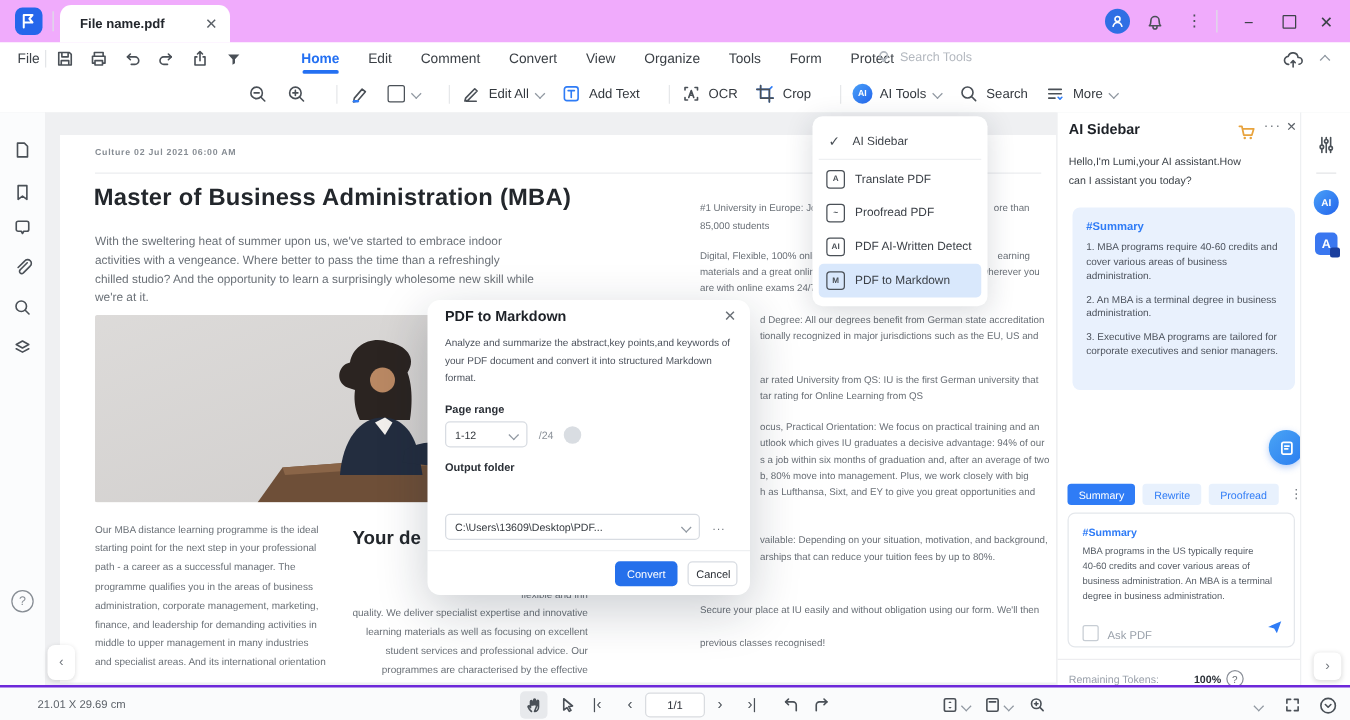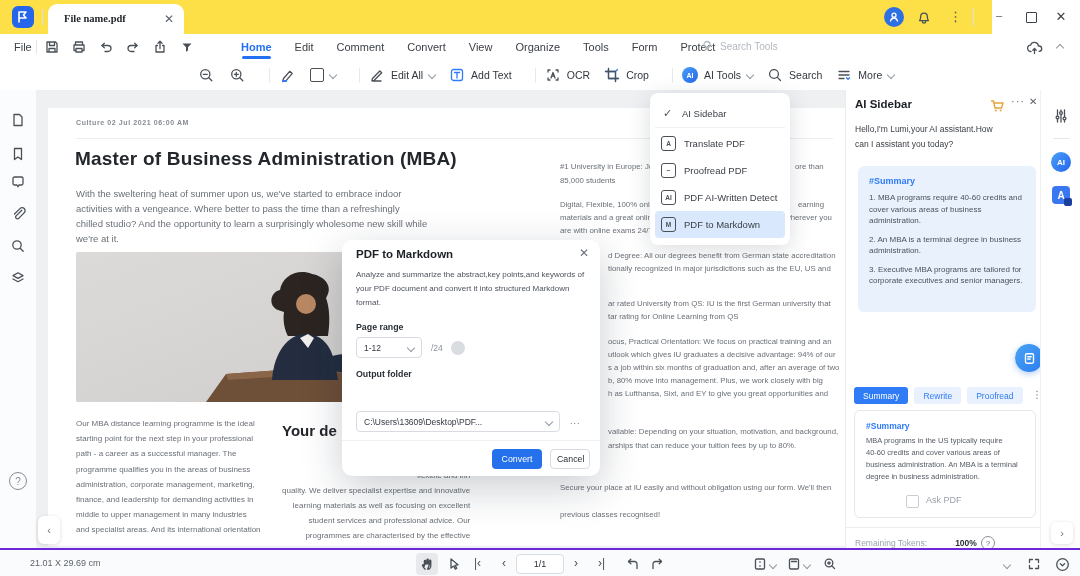--- a/index.html
+++ b/index.html
@@ -4,21 +4,21 @@
 <style>
   html,body{margin:0;padding:0;background:#dfe2e6;}
   .app{position:relative;width:1080px;height:576px;background:#fff;overflow:hidden;
        font-family:"Liberation Sans",sans-serif;-webkit-font-smoothing:antialiased;color:#3c4248;}
   svg.ic{display:block;stroke:#4a5057;fill:none;stroke-width:1.3;stroke-linecap:round;stroke-linejoin:round;}
   .chv{display:inline-block;width:5px;height:5px;border-right:1.3px solid #9098a1;border-bottom:1.3px solid #9098a1;transform:rotate(45deg);}
   .chv.up{transform:rotate(-135deg);}
   .nowrap{white-space:nowrap;}
 
   
-  .titlebar{position:absolute;left:0;top:0;width:992px;height:34px;background:#fde047;font-family:Liberation Serif, serif;}
+  .titlebar{position:absolute;left:0;top:0;width:1080px;height:34px;background:#f0abfc;}
   .logo{position:absolute;left:12px;top:6px;width:22px;height:22px;border-radius:6px;background:#2566eb;}
   .logo-sep{position:absolute;left:42px;top:9px;width:1px;height:16px;background:#dcdfe3;}
   .tab{position:absolute;left:48px;top:4px;width:136px;height:30px;background:#fff;border-radius:9px 9px 0 0;}
   .tab-title{position:absolute;left:16px;top:9px;font-size:10.5px;color:#23272d;font-weight:bold;}
   .tab-close{position:absolute;right:10px;top:8px;font-size:12px;color:#5b6168;cursor:default;}
   .avatar{position:absolute;left:884px;top:7px;width:20px;height:20px;border-radius:50%;background:#2f6fe4;display:flex;align-items:center;justify-content:center;}
   .tb-ic{position:absolute;top:9px;}
   .win-sep{position:absolute;left:973px;top:8px;width:1px;height:18px;background:#dcdfe3;}
   .win-btn{position:absolute;top:8px;width:18px;height:18px;display:flex;align-items:center;justify-content:center;font-size:13px;color:#3c4248;}
   .win-max-box{width:9px;height:9px;border:1.2px solid #3c4248;border-radius:1px;}
@@ -108,21 +108,21 @@
   .sum-card p{margin:0 0 7px;font-size:8px;line-height:11.5px;color:#4c525c;}
   .float-btn{position:absolute;left:169px;top:254px;width:28px;height:28px;border-radius:50%;background:linear-gradient(135deg,#4aa4f5,#2a7df0);box-shadow:0 2px 6px rgba(40,110,230,.35);display:flex;align-items:center;justify-content:center;z-index:6;}
   .tabs{position:absolute;left:8px;top:297px;display:flex;gap:6px;}
   .tab-pill{height:17px;border-radius:3px;background:#e8f1fd;color:#2e7bf6;font-size:8.5px;display:flex;align-items:center;padding:0 9px;}
   .tab-pill.active{background:#2f7cf6;color:#fff;}
   .tab-dots{position:absolute;left:186px;top:299px;font-size:10px;color:#70767d;}
   .res-card{position:absolute;left:8px;top:320px;width:182px;height:108px;border:1px solid #e4e7eb;border-radius:6px;box-sizing:border-box;background:#fff;}
   .res-card h4{margin:0;position:absolute;left:11px;top:10px;font-size:8.5px;color:#2e7bf6;}
   .res-lines{position:absolute;left:11px;top:25px;}
   .res-lines p{margin:0;height:12px;font-size:7.5px;color:#555c65;}
-  .askrow{position:absolute;left:11px;top:84px;width:160px;display:flex;align-items:flex-start;gap:7px;margin-left:40px;}
+  .askrow{position:absolute;left:11px;top:84px;width:160px;display:flex;align-items:flex-end;gap:7px;}
   .askbox{width:11px;height:11px;border:1.2px solid #c7cdd4;border-radius:2px;}
   .asklbl{font-size:9px;color:#9aa1ab;flex:1;}
   .tok-hr{position:absolute;left:0;top:437px;width:194px;height:1px;background:#ededf0;}
   .tokrow{position:absolute;left:9px;top:446px;display:flex;align-items:center;gap:4px;}
   .tok-lab{font-size:8.5px;color:#9aa1ab;}
   .tok-val{font-size:8.5px;color:#2a2f36;font-weight:bold;margin-left:24px;}
   .tok-q{width:12px;height:12px;border:1.1px solid #8b9099;border-radius:50%;color:#6a7077;font-size:8px;display:flex;align-items:center;justify-content:center;}
 
   
   .rightrail{position:absolute;left:1040px;top:90px;width:40px;height:458px;background:#fff;border-left:1px solid #eef0f2;z-index:5;box-sizing:border-box;}

